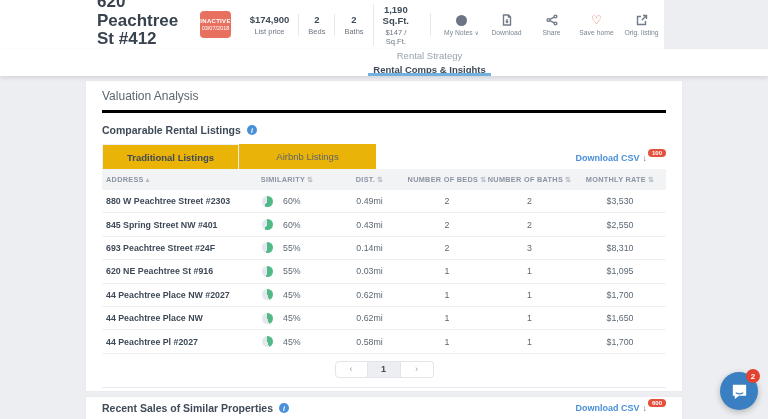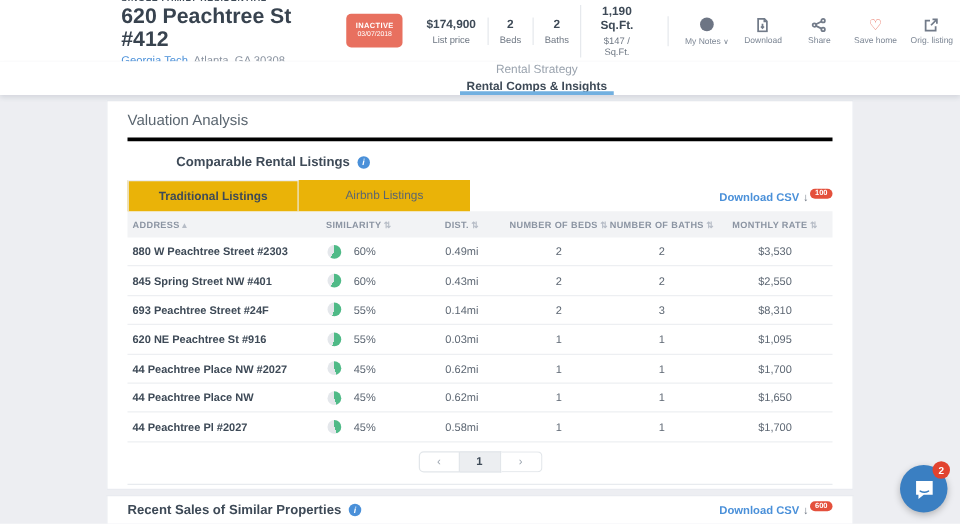--- a/index.html
+++ b/index.html
@@ -4,21 +4,21 @@
 <style>
   * { box-sizing: border-box; margin: 0; padding: 0; }
   html,body { width:768px; height:419px; }
   body {
     font-family: "Liberation Sans", sans-serif;
     background:#edeef2; position:relative; overflow:hidden;
     color:#3e4a57;
   }
   
   .tophdr {
-    position:absolute; top:0; left:0; width:768px; height:49px;
+    position:absolute; top:0; left:0; width:664px; height:49px;
     background:#fff; display:flex; align-items:center;
   }
   .hdr-id { margin-left:97px; }
   .ptype { font-size:7px; font-weight:bold; letter-spacing:.6px; color:#3e4a57; }
   .ptitle { font-size:17px; font-weight:bold; color:#38434f; line-height:1.1; margin-top:1px; }
   .ploc { font-size:9px; color:#8a93a0; margin-top:2px; }
   .ploc .nbh { color:#4a90d9; }
   .status-badge {
     margin-left:14px; background:#e8705f; color:#fff; border-radius:4px;
     width:48px; height:27px; display:flex; flex-direction:column;
@@ -53,37 +53,37 @@
   .navtab.active .underline {
     position:absolute; left:-5px; right:-5px; bottom:0; height:3px; background:#72b0e0;
   }
   
   .card {
     position:absolute; left:85px; top:80px; width:598px; height:312px;
     background:#fff; border:1px solid #e9ebf0;
   }
   .card-inner { padding:8px 16px 0 16px; }
   .val-title { font-size:12px; color:#5b6670; padding-bottom:7px; border-bottom:3px solid #000000; }
-  .comps-head { display:flex; align-items:center; margin-top:11px;margin-left:39px; }
+  .comps-head { display:flex; align-items:center; margin-top:11px; }
   .comps-title { font-size:10.5px; font-weight:bold; color:#3e4a57; }
   .info-ic {
     display:inline-flex; width:10px; height:10px; border-radius:50%;
     background:#4a90d9; color:#fff; font-size:7px; font-style:italic; font-weight:bold;
     align-items:center; justify-content:center; margin-left:6px; cursor:pointer;
   }
   .listing-tabs-row { display:flex; align-items:flex-end; margin-top:8px; position:relative; }
   .ltab {
     width:137px; height:25px; display:flex; align-items:center; justify-content:center;
     font-size:9.5px; cursor:pointer;
   }
   .ltab.active { background:#eab308; color:#3e4a57; font-weight:bold; border:1px solid #eceef1; border-bottom:none; }
   .ltab.inactive { background:#eab308; color:#5b6670; }
   .csv-link {
     position:absolute; right:0; bottom:6px; font-size:9px; font-weight:bold; color:#4a90d9;
-    cursor:pointer; display:flex; align-items:flex-end;
+    cursor:pointer; display:flex; align-items:flex-start;
   }
   .dl-glyph { color:#6d7682; font-size:9px; margin-left:3px; }
   .csv-badge {
     background:#e4503c; color:#fff; font-size:6px; border-radius:6px;
     padding:1px 4px; margin-left:1px; position:relative; top:-4px;
   }
   
   .ctable { width:100%; }
   .thead {
     display:grid; grid-template-columns:140px 90px 75px 80px 85px 96px;

